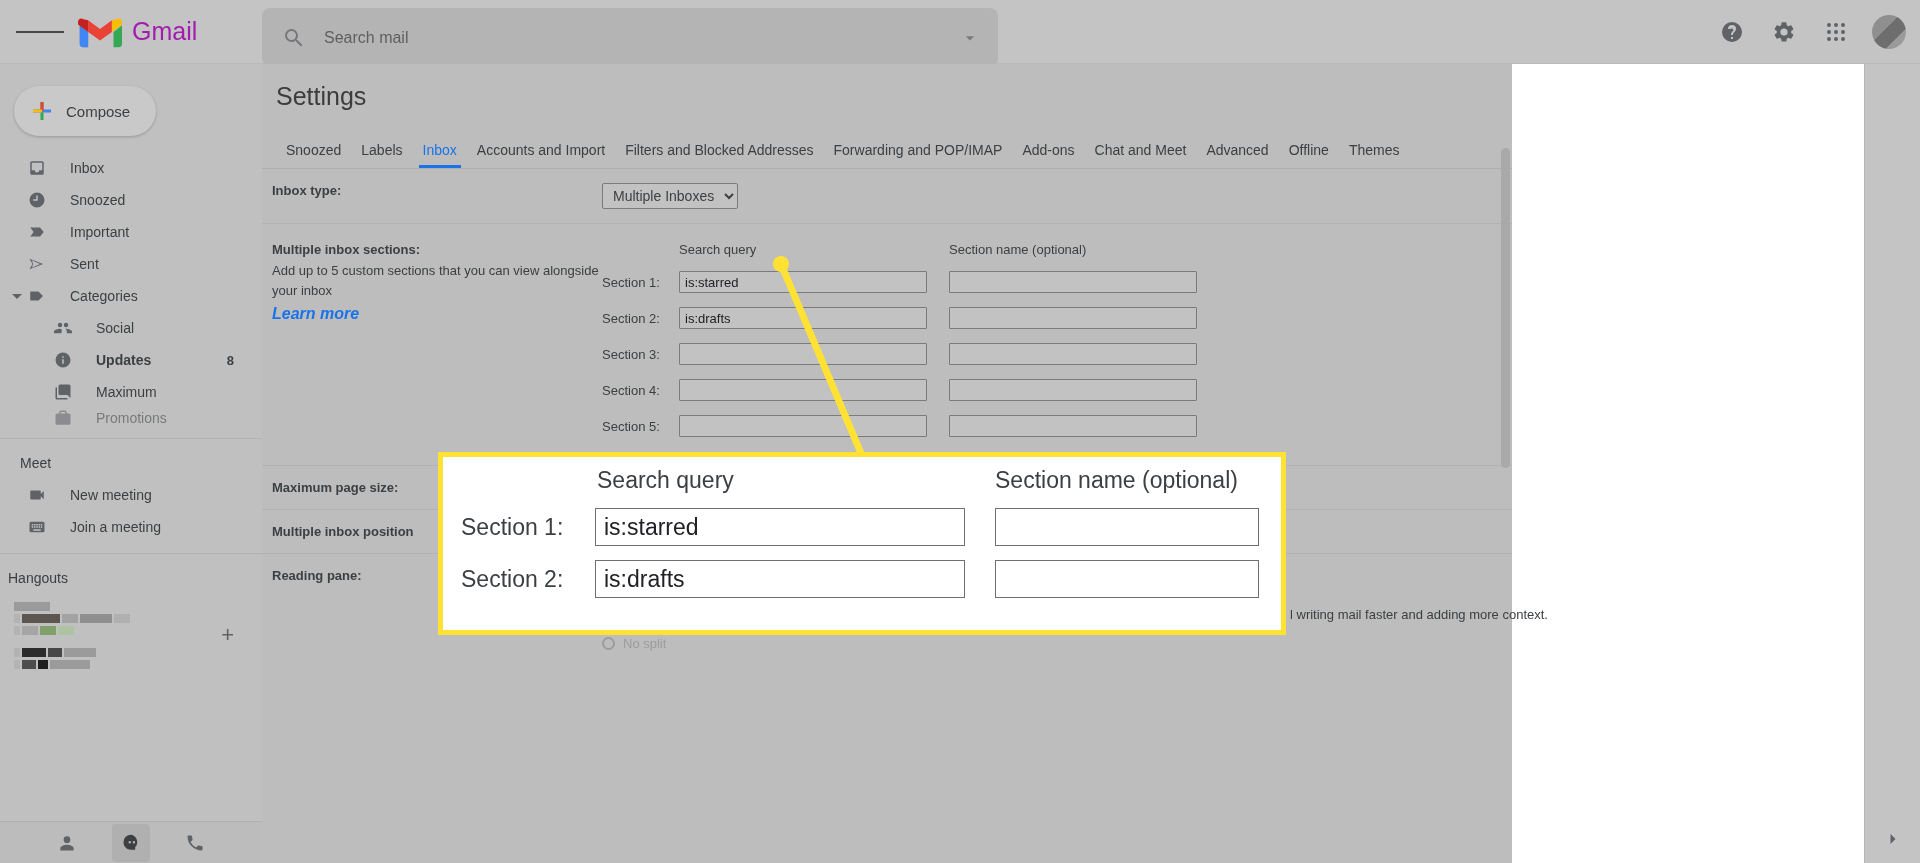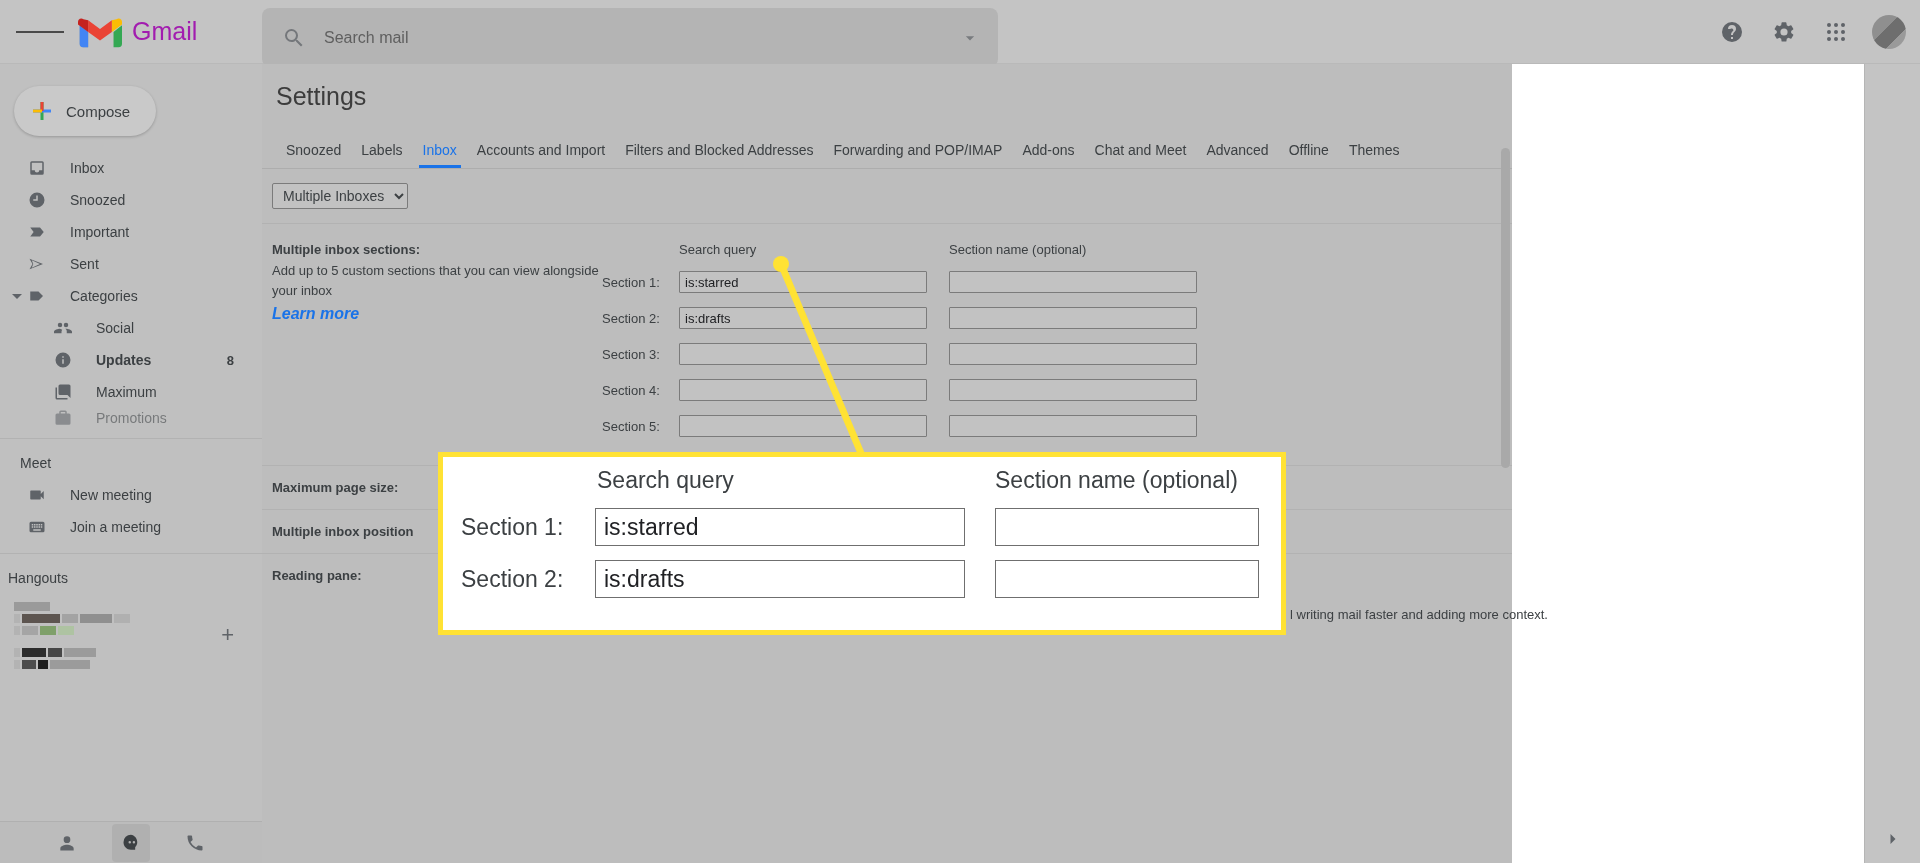--- a/index.html
+++ b/index.html
@@ -408,20 +408,21 @@
       <div class="tab">Filters and Blocked Addresses</div>
       <div class="tab">Forwarding and POP/IMAP</div>
       <div class="tab">Add-ons</div>
       <div class="tab">Chat and Meet</div>
       <div class="tab">Advanced</div>
       <div class="tab">Offline</div>
       <div class="tab">Themes</div>
     </div>
 
     <div class="setting-row">
+      <div class="setting-label">Inbox type:</div>
       <div class="setting-body">
         <select class="inbox-type">
           <option>Multiple Inboxes</option>
         </select>
       </div>
     </div>
 
     <div class="setting-row" style="padding-top:18px;">
       <div class="setting-label">
         <div>Multiple inbox sections:</div>
@@ -471,20 +472,24 @@
     <div class="setting-row">
       <div class="setting-label">Multiple inbox position</div>
       <div class="setting-body"></div>
     </div>
 
     <div class="setting-row" style="border-bottom:none;">
       <div class="setting-label">Reading pane:</div>
       <div class="setting-body">
         <div style="font-size:13px;color:#9c9c9c;margin-top:18px;">adding more context.</div>
         <div style="font-size:13px;color:#9c9c9c;margin-top:14px;font-weight:bold;">Reading pane position</div>
+        <div class="radio-line">
+          <span class="radio"></span>
+          <span>No split</span>
+        </div>
       </div>
     </div>
 
     <div class="content-scroll"></div>
   </div>
 
   <div class="right-text">l writing mail faster and adding more context.</div>
 
   <div class="rail">
     <svg class="rail-icon" viewBox="0 0 24 24">

